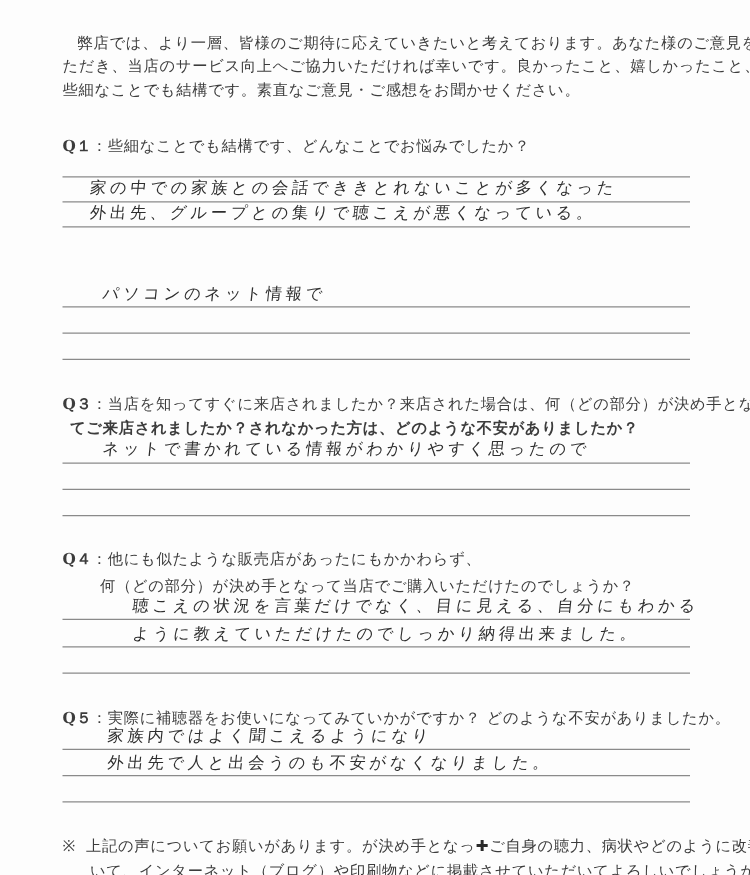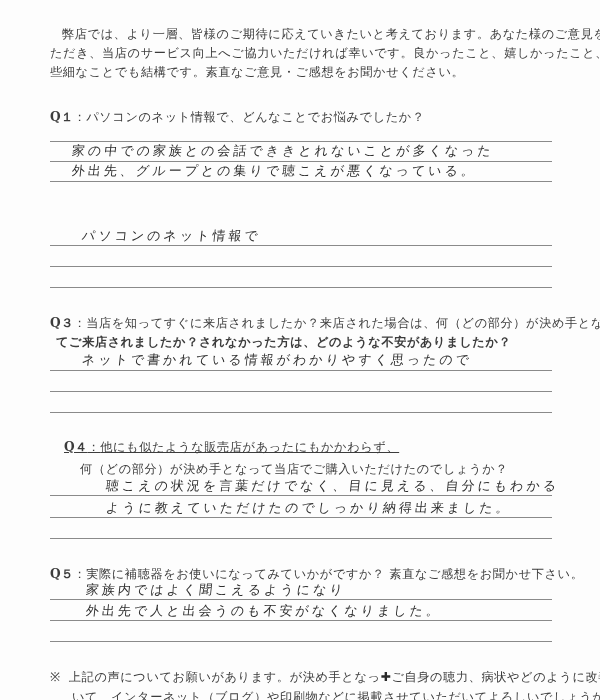--- a/index.html
+++ b/index.html
@@ -59,21 +59,21 @@
 </head>
 <body>
 
 <div class="page">
 
   <div class="print" style="left:62px; top:27px;">弊店では、より一層、皆様のご期待に応えていきたいと考えております。あなた様のご意見をお聞かせい</div>
   <div class="print" style="left:50px; top:46px;">ただき、当店のサービス向上へご協力いただければ幸いです。良かったこと、嬉しかったこと、どのような</div>
   <div class="print" style="left:50px; top:65px;text-align:center;">些細なことでも結構です。素直なご意見・ご感想をお聞かせください。</div>
 
   <div class="print" style="left:50px; top:110px;">
-    <span class="qnum">Q１</span><span>：</span><span>パソコンのネット情報で、どんなことでお悩みでしたか？</span>
+    <span class="qnum">Q１</span><span>：</span><span>些細なことでも結構です、どんなことでお悩みでしたか？</span>
   </div>
   <div class="hand" style="left:72px; top:143px;">家の中での家族との会話でききとれないことが多くなった</div>
   <div class="hand" style="left:72px; top:163px;">外出先、グループとの集りで聴こえが悪くなっている。</div>
   <div class="rule" style="top:141px;"></div>
   <div class="rule" style="top:161px;"></div>
   <div class="rule" style="top:181px;"></div>
 
   <div class="hand" style="left:82px; top:228px;">パソコンのネット情報で</div>
   <div class="rule" style="top:245px;"></div>
   <div class="rule" style="top:266px;"></div>
@@ -81,32 +81,32 @@
 
   <div class="print" style="left:50px; top:316px;">
     <span class="qnum">Q３</span><span>：</span><span>当店を知ってすぐに来店されましたか？来店された場合は、何（どの部分）が決め手となっ</span>
   </div>
   <div class="print" style="left:56px; top:335px;font-weight:bold;">てご来店されましたか？されなかった方は、どのような不安がありましたか？</div>
   <div class="hand" style="left:82px; top:352px;">ネットで書かれている情報がわかりやすく思ったので</div>
   <div class="rule" style="top:370px;"></div>
   <div class="rule" style="top:391px;"></div>
   <div class="rule" style="top:412px;"></div>
 
-  <div class="print" style="left:64px; top:440px;text-decoration:underline;">
+  <div class="print" style="left:50px; top:440px;">
     <span class="qnum">Q４</span><span>：</span><span>他にも似たような販売店があったにもかかわらず、</span>
   </div>
   <div class="print" style="left:80px; top:462px;">何（どの部分）が決め手となって当店でご購入いただけたのでしょうか？</div>
   <div class="hand" style="left:106px; top:478px;">聴こえの状況を言葉だけでなく、目に見える、自分にもわかる</div>
   <div class="hand" style="left:106px; top:500px;">ように教えていただけたのでしっかり納得出来ました。</div>
   <div class="rule" style="top:495px;"></div>
   <div class="rule" style="top:517px;"></div>
   <div class="rule" style="top:538px;"></div>
 
   <div class="print" style="left:50px; top:567px;">
-    <span class="qnum">Q５</span><span>：</span><span>実際に補聴器をお使いになってみていかがですか？ 素直なご感想をお聞かせ下さい。</span>
+    <span class="qnum">Q５</span><span>：</span><span>実際に補聴器をお使いになってみていかがですか？ どのような不安がありましたか。</span>
   </div>
   <div class="hand" style="left:86px; top:582px;">家族内ではよく聞こえるようになり</div>
   <div class="hand" style="left:86px; top:603px;">外出先で人と出会うのも不安がなくなりました。</div>
   <div class="rule" style="top:599px;"></div>
   <div class="rule" style="top:620px;"></div>
   <div class="rule" style="top:641px;"></div>
 
   <div class="print" style="left:50px; top:670px;">
     <span>※</span><span style="display:inline-block; width:8px;"></span><span>上記の声についてお願いがあります。が決め手となっ</span><span class="plus">✚</span><span>ご自身の聴力、病状やどのように改善したかにつ</span>
   </div>

